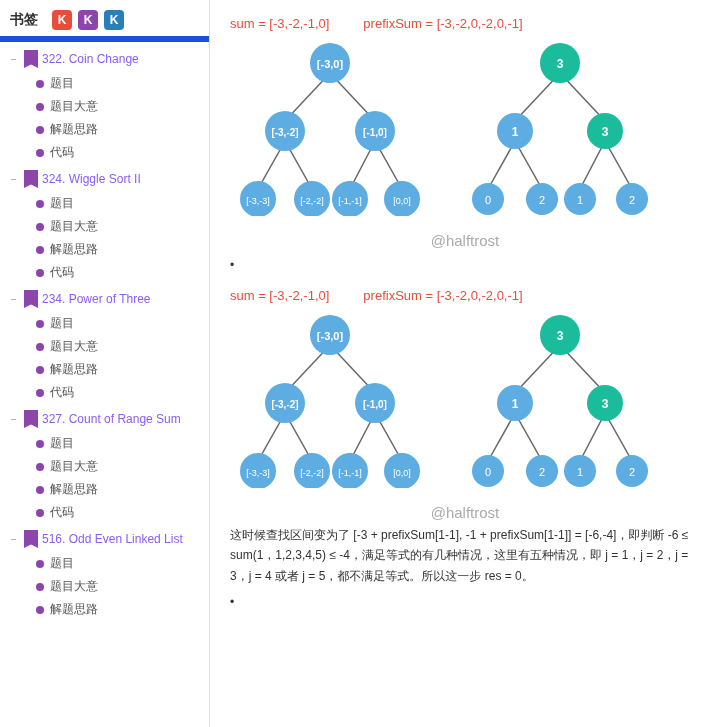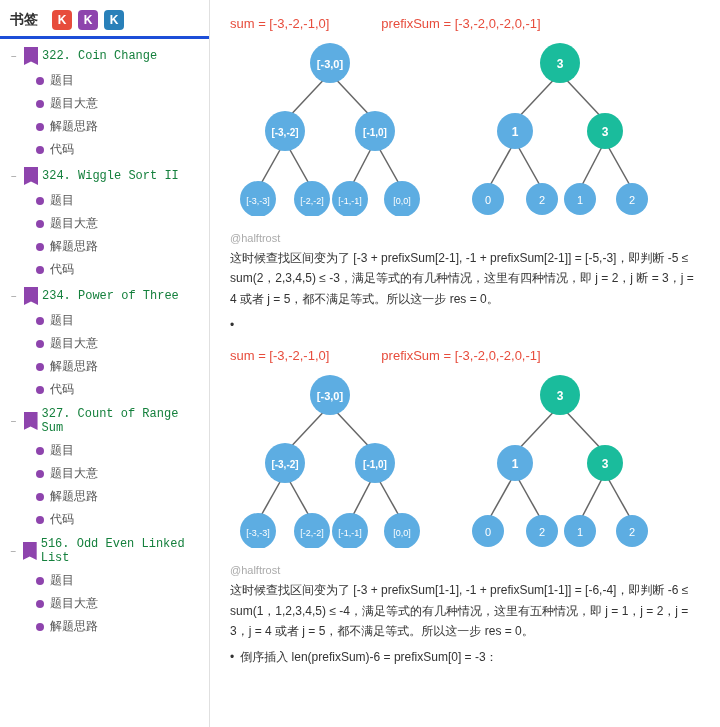--- a/index.html
+++ b/index.html
@@ -19,21 +19,21 @@
       background: #fff;
       border-right: 1px solid #e0e0e0;
       overflow-y: auto;
       padding-top: 4px;
     }
     .sidebar-header {
       display: flex;
       align-items: center;
       padding: 6px 10px;
       gap: 6px;
-      border-bottom: 3px solid #1d4ed8;
+      border-bottom: 6px solid #1d4ed8;
       margin-bottom: 4px;
     }
     .sidebar-header-icon {
       width: 20px; height: 20px;
       border-radius: 4px;
       display: flex; align-items: center; justify-content: center;
       font-size: 12px; font-weight: bold;
       color: #fff;
     }
     .sidebar-header-icon.red { background: #e74c3c; }
@@ -55,23 +55,22 @@
     }
     .bookmark-icon {
       width: 14px; height: 18px;
       display: inline-block;
       background: #8e44ad;
       clip-path: polygon(0 0, 100% 0, 100% 100%, 50% 80%, 0 100%);
       flex-shrink: 0;
     }
     .section-title {
       font-size: 12px;
-      color: #15803d;
+      color: #8b5cf6;
       font-weight: 500;
-      font-family: Liberation Mono, monospace;
     }
     .section-items { padding-left: 28px; }
     .section-item {
       display: flex;
       align-items: center;
       padding: 3px 8px;
       gap: 6px;
       cursor: pointer;
     }
     .item-bullet {
@@ -90,21 +89,21 @@
       flex: 1;
       overflow-y: auto;
       padding: 16px 20px;
       background: #fff;
     }
 
     .content-block { margin-bottom: 16px; }
 
     .formula-row {
       display: flex;
-      gap: 52px;
+      gap: 34px;
       align-items: center;
       margin-bottom: 10px;
       text-align: center;
     }
     .formula-text {
       font-size: 13px;
       color: #e74c3c;
       font-weight: 500;
     }
 
@@ -121,22 +120,22 @@
       display: flex;
       align-items: flex-start;
       margin: 8px 0;
       gap: 6px;
       font-size: 12px;
       color: #333;
     }
     .bullet-dot { flex-shrink: 0; margin-top: 1px; }
 
     .watermark {
-      text-align: left;
-      font-size: 11px;
+      text-align: center;
+      font-size: 15px;
       color: #aaa;
       margin-bottom: 4px;
     }
 
     .paragraph-text {
       font-size: 12px;
       color: #333;
       line-height: 1.7;
       margin-bottom: 8px;
     }
@@ -337,23 +336,20 @@
         <text x="145" y="95" text-anchor="middle" fill="white" font-size="12" font-weight="bold">3</text>
         <text x="28" y="163" text-anchor="middle" fill="white" font-size="11">0</text>
         <text x="82" y="163" text-anchor="middle" fill="white" font-size="11">2</text>
         <text x="120" y="163" text-anchor="middle" fill="white" font-size="11">1</text>
         <text x="172" y="163" text-anchor="middle" fill="white" font-size="11">2</text>
       </svg>
     </div>
 
     <div class="watermark">@halftrost</div>
 
-    <p class="paragraph-text">
-      这时候查找区间变为了 [-3 + prefixSum[2-1], -1 + prefixSum[2-1]] = [-5,-3]，即判断 -5 ≤ sum(2，2,3,4,5) ≤ -3，满足等式的有几种情况，这里有四种情况，即 j = 2，j 断 = 3，j = 4 或者 j = 5，都不满足等式。所以这一步 res = 0。
-    </p>
 
     <div class="bullet-point">
       <span class="bullet-dot">•</span>
     </div>
   </div>
 
   <div class="content-block">
     <div class="formula-row">
       <span class="formula-text">sum = [-3,-2,-1,0]</span>
       <span class="formula-text">prefixSum = [-3,-2,0,-2,0,-1]</span>
@@ -409,17 +405,16 @@
     </div>
 
     <div class="watermark">@halftrost</div>
 
     <p class="paragraph-text">
       这时候查找区间变为了 [-3 + prefixSum[1-1], -1 + prefixSum[1-1]] = [-6,-4]，即判断 -6 ≤ sum(1，1,2,3,4,5) ≤ -4，满足等式的有几种情况，这里有五种情况，即 j = 1，j = 2，j = 3，j = 4 或者 j = 5，都不满足等式。所以这一步 res = 0。
     </p>
 
     <div class="bullet-point">
       <span class="bullet-dot">•</span>
-      <span>倒序插入 len(prefixSum)-6 = prefixSum[0] = -3：</span>
     </div>
   </div>
 
 </div>
 
 </body></html>

